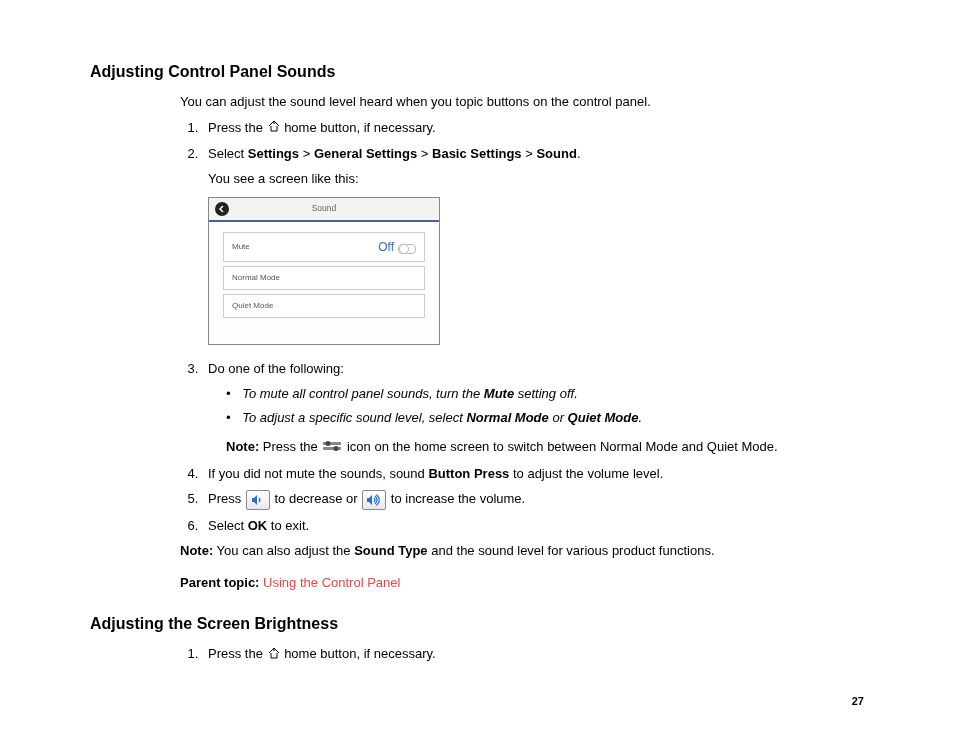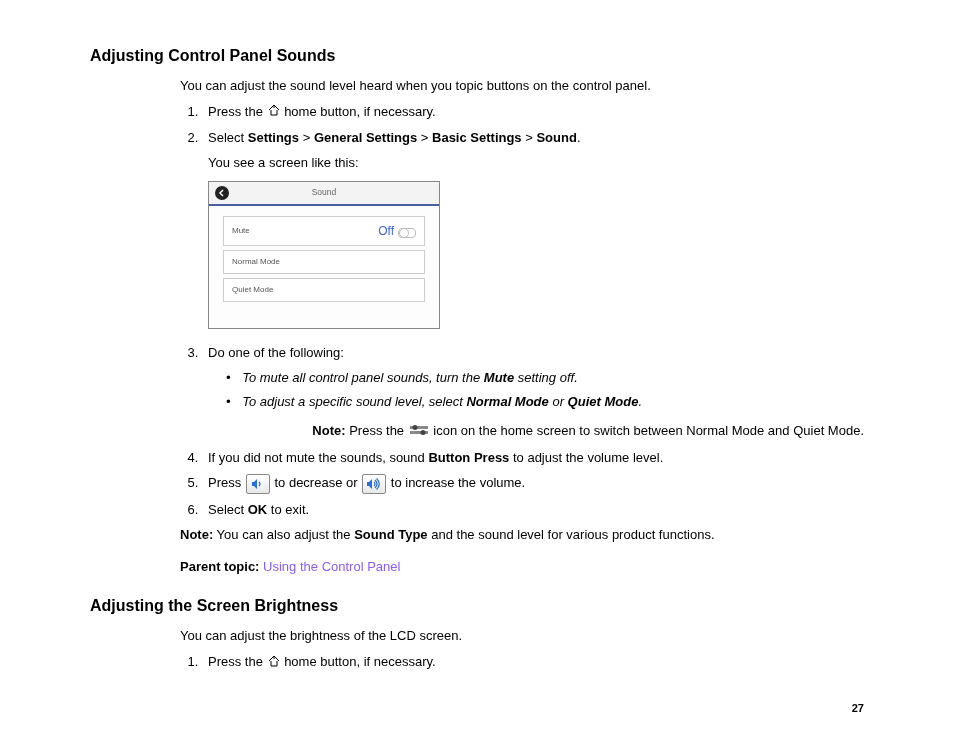--- a/index.html
+++ b/index.html
@@ -6,21 +6,21 @@
     font-family: Arial, Helvetica, sans-serif;
     font-size: 13px;
     color: #000;
     margin: 0;
     padding: 40px 90px 30px 90px;
     line-height: 1.5;
   }
   h2 {
     font-size: 16px;
     font-weight: bold;
-    margin: 4px 0 8px 0;
+    margin: 20px 0 8px 0;
   }
   .indent {
     margin-left: 90px;
   }
   ol {
     margin: 4px 0 4px 0;
     padding-left: 22px;
   }
   ol > li {
     padding-left: 6px;
@@ -109,42 +109,41 @@
     background: #fff;
   }
   .home-icon {
     display: inline-block;
     vertical-align: middle;
   }
   .note-indent {
     margin-left: 18px;
     margin-top: 10px;
     margin-bottom: 6px;
-    text-align: right;
   }
   .speaker-btn {
     display: inline-flex;
     align-items: center;
     justify-content: center;
     width: 22px;
     height: 18px;
     border: 1px solid #888;
     background: linear-gradient(#fff, #e8e8e8);
     border-radius: 2px;
     vertical-align: middle;
     margin: 0 1px;
   }
   .slider-icon {
     display: inline-block;
     width: 18px;
     vertical-align: middle;
     margin: 0 2px;
   }
   .link {
-    color: #8b5cf6;
+    color: #ef4444;
   }
   .pagenum {
     text-align: right;
     font-size: 11px;
     font-weight: bold;
     margin-top: 28px;
   }
   .parent {
     margin-top: 12px;
     margin-bottom: 18px;
@@ -237,21 +236,20 @@
     <b>Note:</b><span> You can also adjust the </span><b>Sound Type</b><span> and the sound level for various product functions.</span>
   </p>
 
   <p class="parent">
     <b>Parent topic:</b> <span class="link">Using the Control Panel</span>
   </p>
 </div>
 
 <h2>Adjusting the Screen Brightness</h2>
 <div class="indent">
-  <p>You can adjust the brightness of the LCD screen.</p>
   <ol>
     <li>
       <span>Press the </span><span class="home-icon"><svg width="14" height="12" viewBox="0 0 14 12">
             <path d="M2 6 L7 1 L12 6 M7 1 L7 4 M4 6 V11 H10 V6" fill="none" stroke="#000" stroke-width="1"></path>
           </svg></span><span> home button, if necessary.</span>
     </li>
   </ol>
 </div>
 
 <div class="pagenum">27</div>

